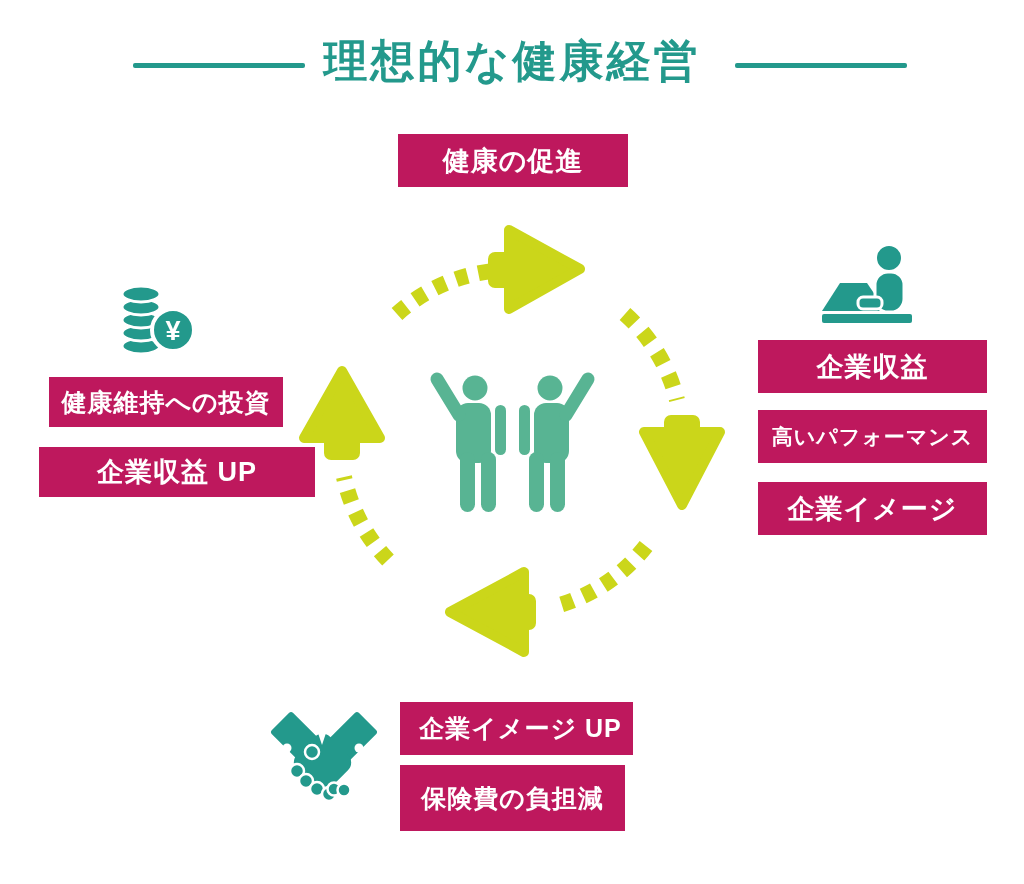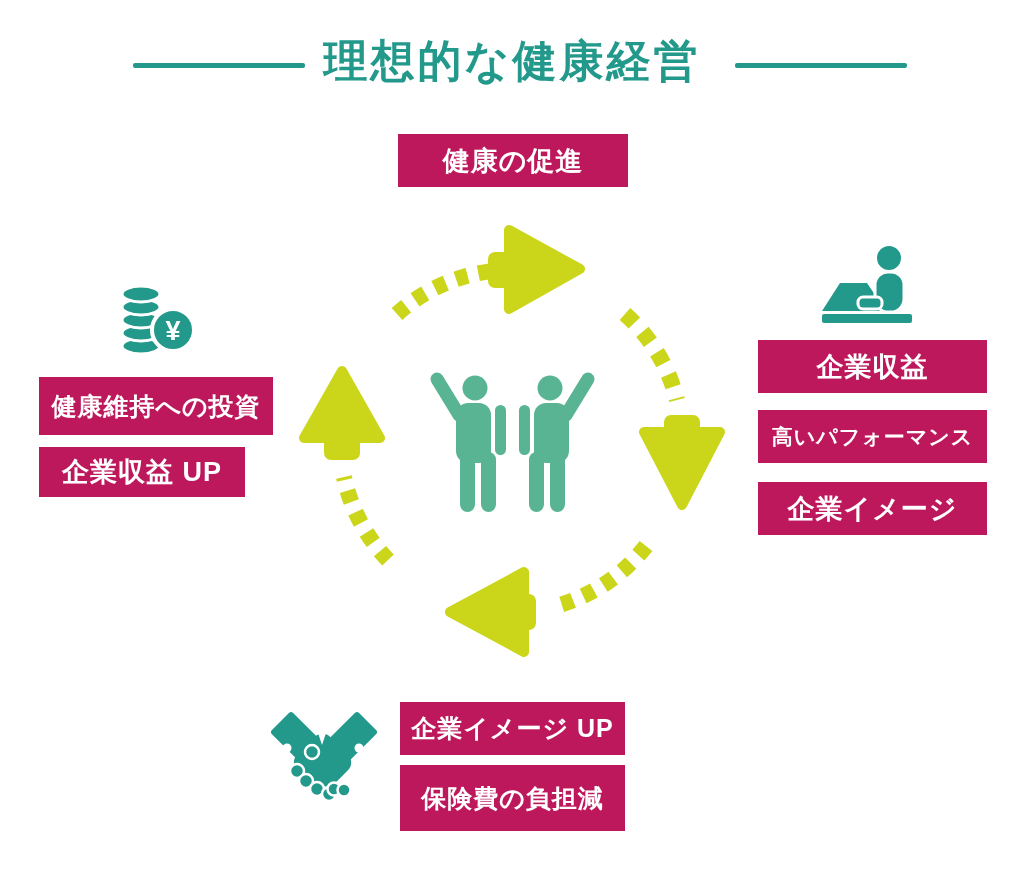--- a/index.html
+++ b/index.html
@@ -31,24 +31,24 @@
   <div class="title">理想的な健康経営</div>
   <div class="title-line line-left"></div>
   <div class="title-line line-right"></div>
 
   <div class="box" style="left:398px;top:134px;width:230px;height:53px;">健康の促進</div>
 
   <div class="box" style="left:758px;top:340px;width:229px;height:53px;">企業収益</div>
   <div class="box fs23" style="left:758px;top:410px;width:229px;height:53px;">高いパフォーマンス</div>
   <div class="box" style="left:758px;top:482px;width:229px;height:53px;">企業イメージ</div>
 
-  <div class="box fs25" style="left:39px;top:377px;width:234px;height:58px;">健康維持への投資</div>
-  <div class="box" style="left:39px;top:447px;width:206px;height:50px;">企業収益 UP</div>
+  <div class="box fs25" style="left:49px;top:377px;width:234px;height:50px;">健康維持への投資</div>
+  <div class="box" style="left:39px;top:447px;width:276px;height:50px;">企業収益 UP</div>
 
-  <div class="box fs25" style="left:400px;top:702px;width:225px;height:53px;">企業イメージ UP</div>
+  <div class="box fs25" style="left:400px;top:702px;width:225px;height:53px;padding-left:8px;">企業イメージ UP</div>
   <div class="box fs25" style="left:400px;top:765px;width:225px;height:66px;">保険費の負担減</div>
 
   <svg class="overlay" viewBox="0 0 1024 884">
 
     <g stroke="#CBD61A" stroke-width="16" fill="none">
       <path d="M 397 314 A 171 171 0 0 1 493 271" stroke-dasharray="12 11"></path>
       <path d="M 625 314 A 171 171 0 0 1 677 400" stroke-dasharray="13 12"></path>
       <path d="M 646 546 A 171 171 0 0 1 552 607" stroke-dasharray="12 11"></path>
       <path d="M 388 560 A 171 171 0 0 1 344 477" stroke-dasharray="12 11"></path>
     </g>

